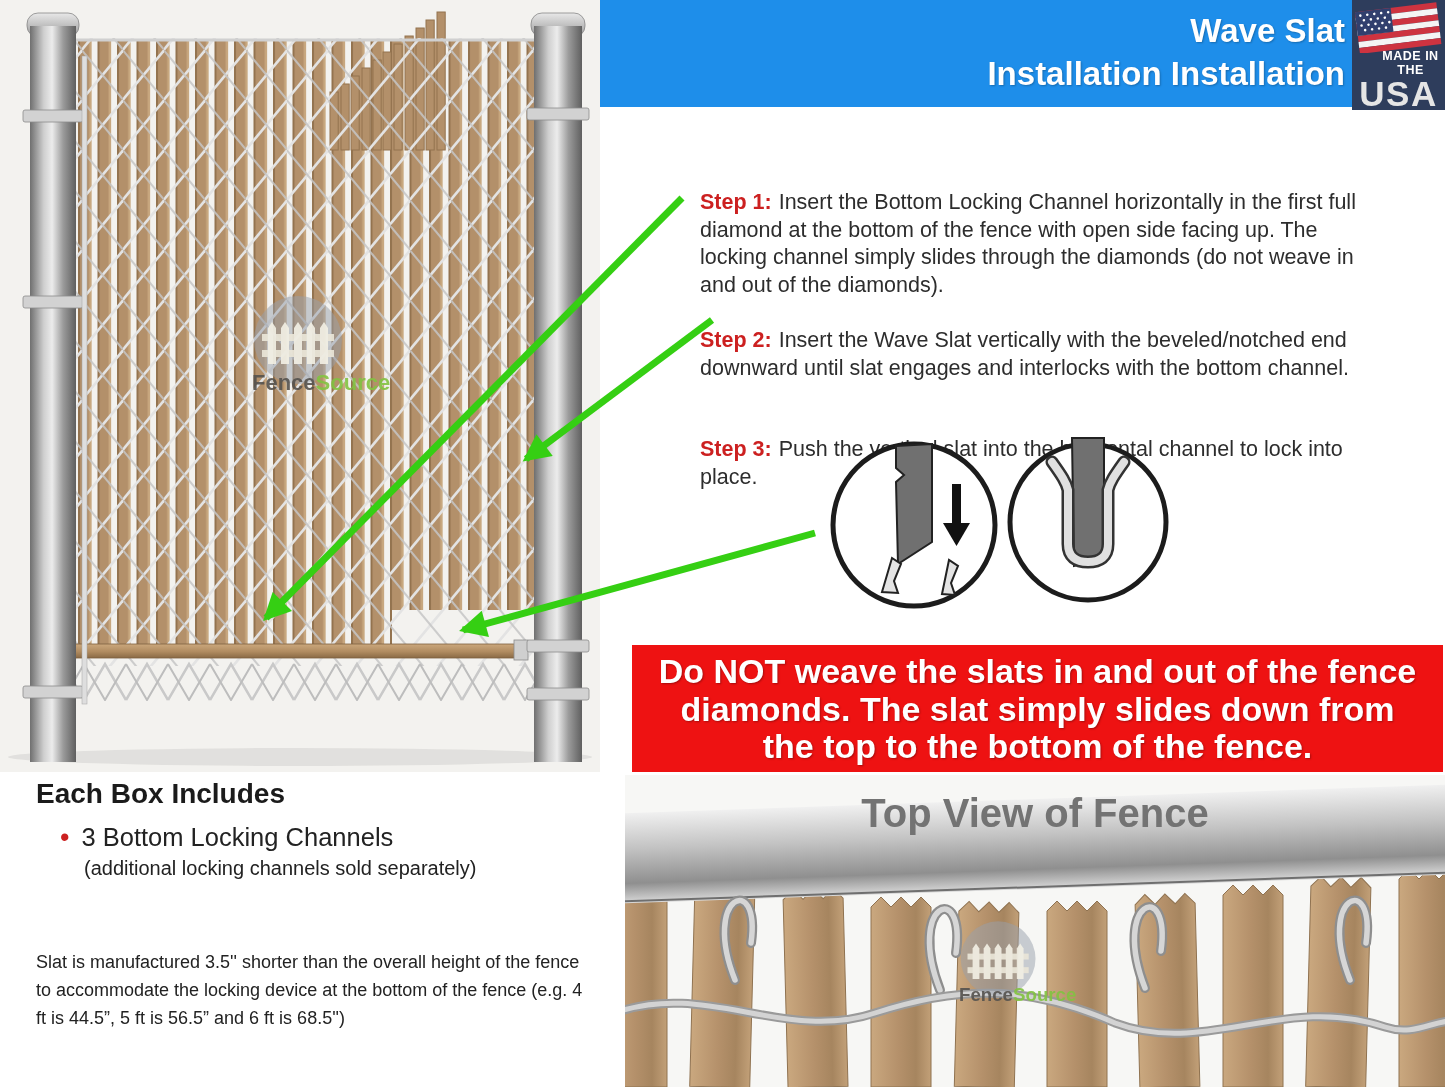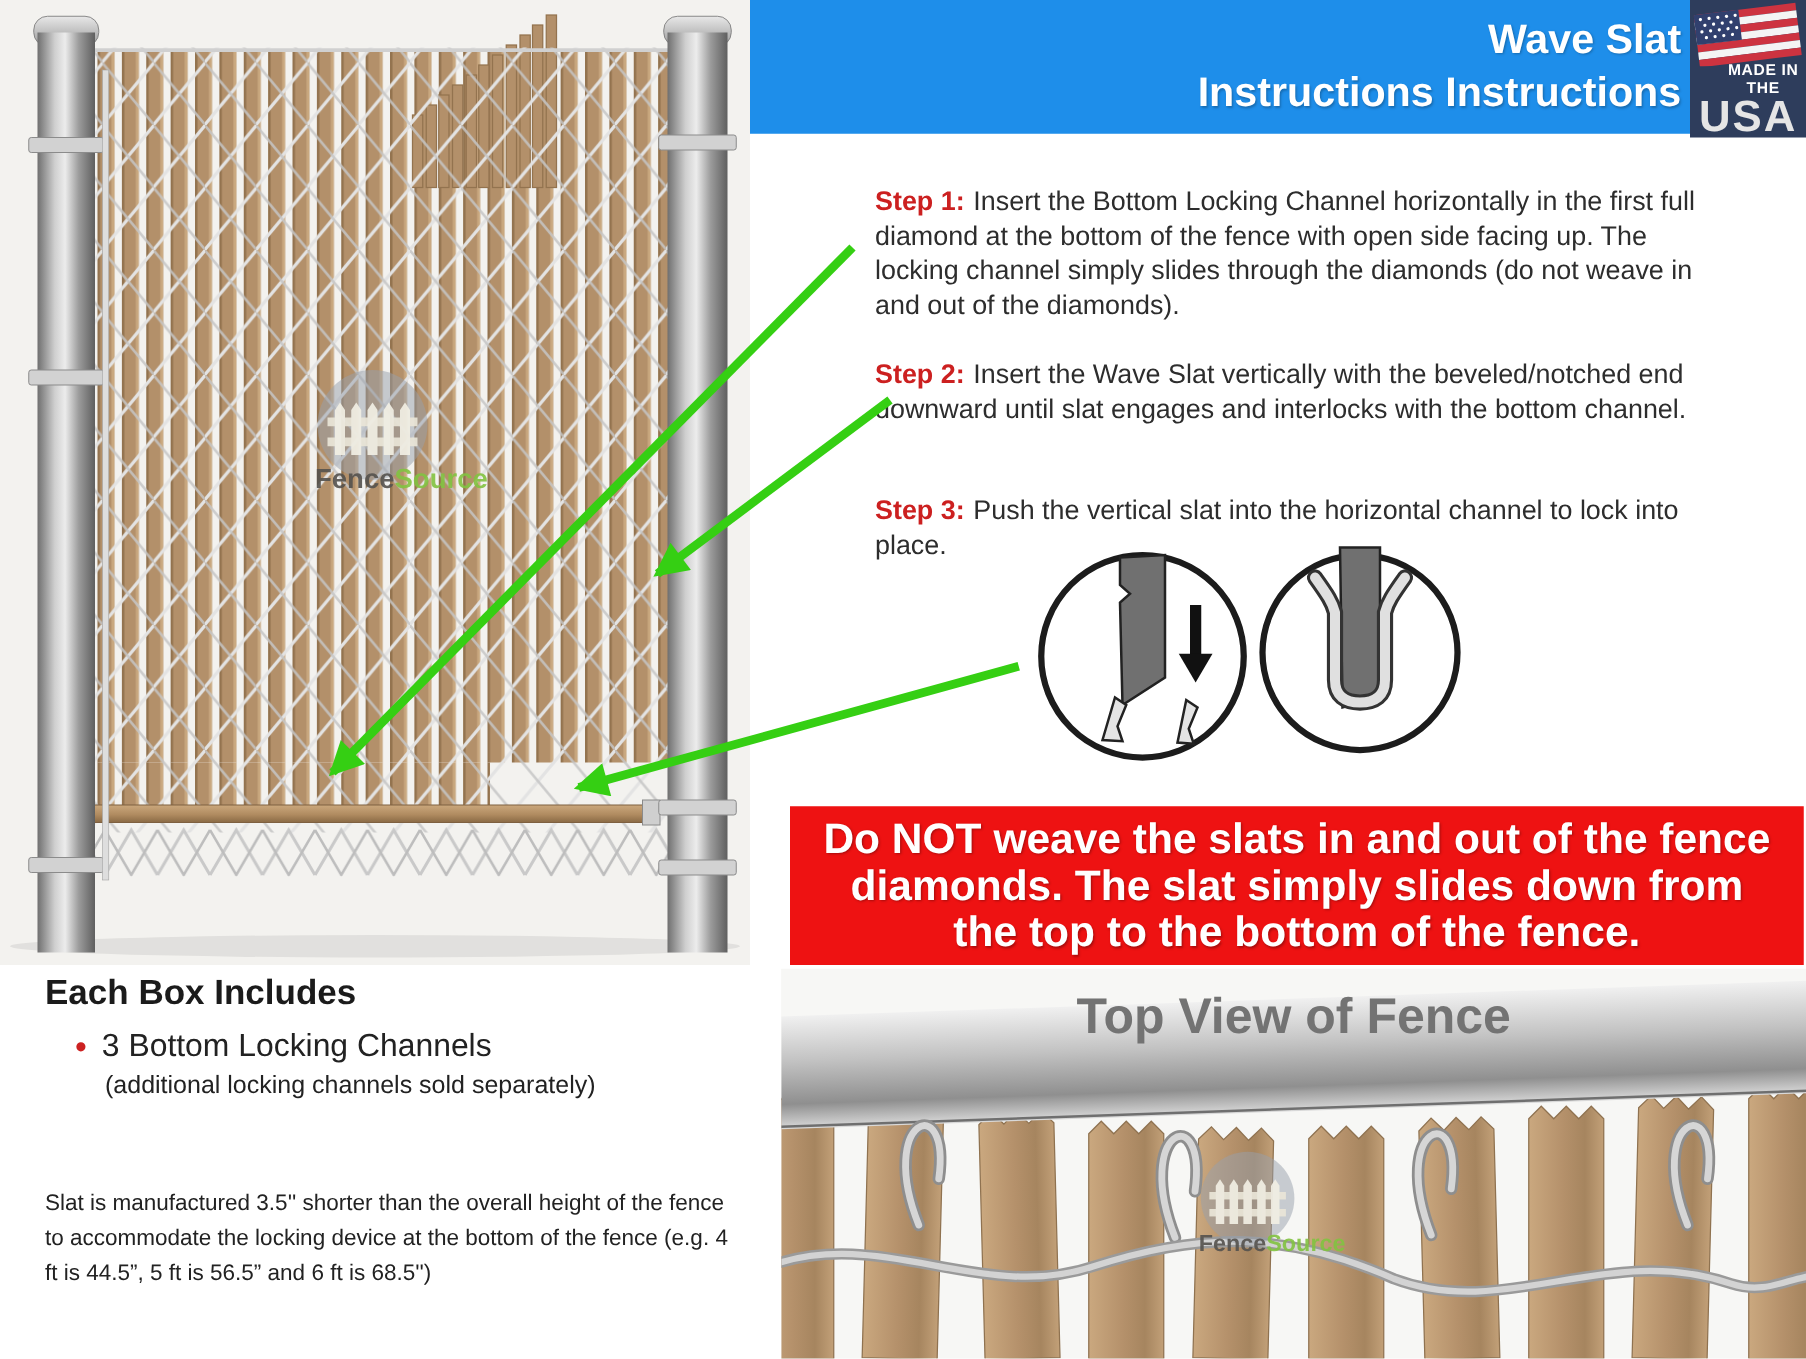--- a/index.html
+++ b/index.html
@@ -13,21 +13,21 @@
   .header-band { position:absolute; left:600px; top:0; width:845px; height:107px; background:#1e8eea; }
   .header-titles { position:absolute; left:0; right:100px; top:9px; text-align:center; color:#ffffff; font-weight:bold; }
   .header-titles .t1, .header-titles .t2 { font-size:33px; line-height:43px; text-shadow:1px 1px 2px rgba(0,0,0,.25);text-align:right; }
 
   .usa-badge { position:absolute; right:0; top:0; width:93px; height:110px; background:#2e3d5c; text-align:center; overflow:hidden; }
   .usa-badge .flag { display:block; margin:1px auto 0; }
   .usa-badge .made { color:#ffffff; font-weight:bold; font-size:12.5px; letter-spacing:.5px; margin-top:-4px;padding-left:24px; }
   .usa-badge .usa  { color:#e5e5e5; font-weight:bold; font-size:35px; line-height:33px; letter-spacing:1.5px; }
 
   
-  .step { position:absolute; left:700px; width:665px; font-size:21.5px; line-height:27.5px; color:#2d2d2d; }
+  .step { position:absolute; left:700px; width:665px; font-size:21.5px; line-height:27.5px; color:#2d2d2d;margin-top:41px; }
   .step-1 { top:148px; } .step-2 { top:286px; } .step-3 { top:395px; }
   .step-label { color:#cc2020; font-weight:bold; margin-right:7px; }
 
   
   .detail-circles { position:absolute; left:822px; top:430px; width:356px; height:192px; }
 
   
   .warning-box { position:absolute; left:632px; top:645px; width:811px; height:127px; background:#ee1212;
                  color:#ffffff; font-weight:bold; font-size:34px; line-height:37.5px; text-align:center; padding-top:8px;
                  text-shadow:1px 1px 2px rgba(0,0,0,.3); }
@@ -142,21 +142,21 @@
       </g>
       <text x="0" y="92" font-family="Liberation Sans, sans-serif" font-size="22" font-weight="bold" opacity="0.9">
         <tspan fill="#55524e">Fence</tspan><tspan fill="#82c341">Source</tspan>
       </text>
     </g>
   </svg>
 
   <div class="header-band">
     <div class="header-titles">
       <div class="t1">Wave Slat</div>
-      <div class="t2">Instructions Instructions</div>
+      <div class="t2">Installation Installation</div>
     </div>
   </div>
   <div class="usa-badge">
     <svg class="flag" width="88" height="52" viewBox="0 0 88 52" xmlns="http://www.w3.org/2000/svg">
       <g transform="rotate(-7 44 26)">
         <rect x="2" y="6" width="82" height="6" fill="#cd3340"></rect>
           <rect x="2" y="12" width="82" height="6" fill="#f4f4f4"></rect>
         <rect x="2" y="18" width="82" height="6" fill="#cd3340"></rect>
           <rect x="2" y="24" width="82" height="6" fill="#f4f4f4"></rect>
         <rect x="2" y="30" width="82" height="6" fill="#cd3340"></rect>

